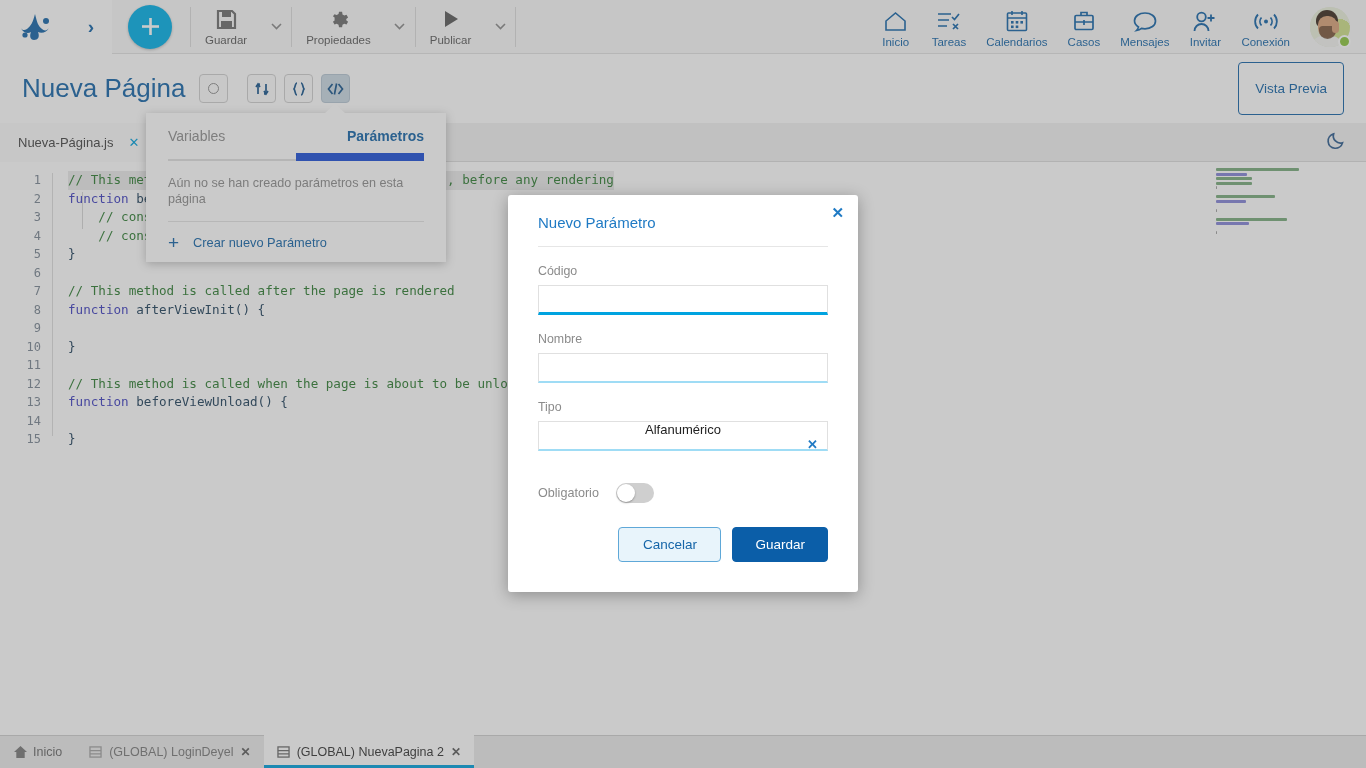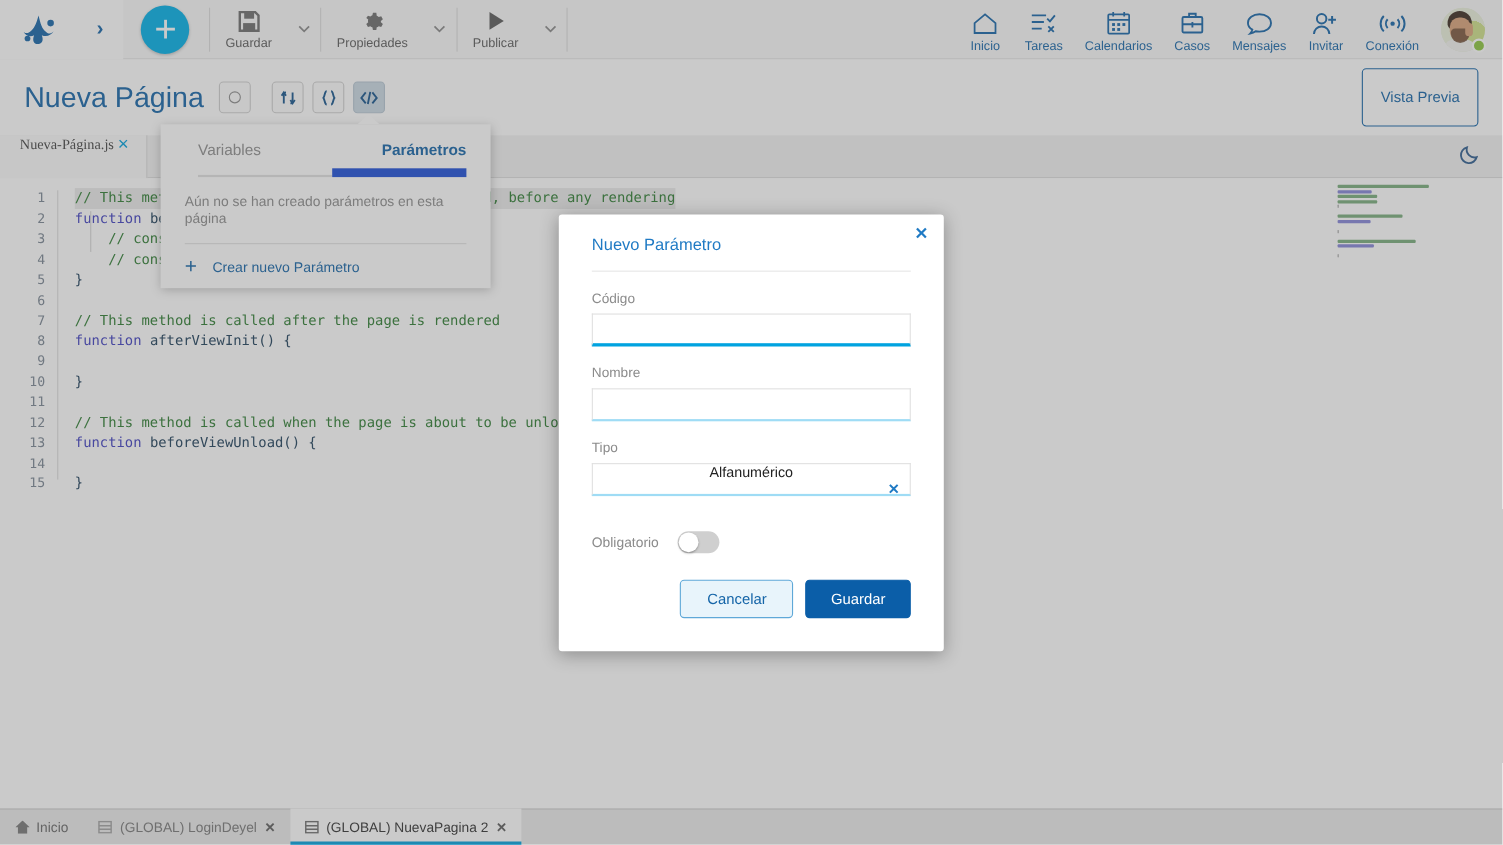--- a/index.html
+++ b/index.html
@@ -88,23 +88,23 @@
     padding: 18px 16px; cursor: pointer;
   }
 
   
   .editor-tabbar {
     position: absolute; top: 123px; left: 0; width: 1366px; height: 39px;
     background: #f2f2f2; border-bottom: 1px solid #dcdcdc;
     display: flex; align-items: center;
   }
   .editor-tab {
-    height: 39px; display: flex; align-items: flex-start; gap: 3px;
+    height: 39px; display: flex; align-items: center; gap: 15px;
     padding: 0 16px 0 18px; font-size: 13px; color: #444; cursor: pointer;
-    background: #fbfbfb; border-right: 1px solid #dcdcdc; font-family: Liberation Serif, serif;
+    background: #fbfbfb; border-right: 1px solid #dcdcdc;
   }
   .tab-close { color: #00a0dc; font-size: 13px; }
   .moon-btn { margin-left: auto; margin-right: 18px; cursor: pointer; }
 
   .code-area {
     position: absolute; top: 162px; left: 0; width: 1366px; height: 573px;
     background: #ffffff; overflow: hidden;
   }
   .code-inner { position: relative; display: flex; padding-top: 9px; height: 100%; }
   .gutter {
@@ -134,21 +134,21 @@
   
   .popover {
     position: absolute; top: 113px; left: 146px; width: 300px; height: 149px;
     background: #ffffff; box-shadow: 0 2px 9px rgba(0,0,0,.26); z-index: 40;
   }
   .pop-arrow {
     position: absolute; top: -9px; left: 179px; width: 0; height: 0;
     border-left: 10px solid transparent; border-right: 10px solid transparent;
     border-bottom: 9px solid #ffffff;
   }
-  .pop-tabs { display: flex; padding: 0 22px; margin-left: 12px; }
+  .pop-tabs { display: flex; padding: 0 22px; }
   .pop-tab {
     flex: 1; text-align: left; font-size: 14px; color: #8f8f8f;
     padding: 15px 0 9px; border-bottom: 2px solid #e0e0e0; cursor: pointer;
   }
   .pop-tab.active {
     color: #1565a8; font-weight: bold; border-bottom: 8px solid #1d4ed8; text-align: right;
   }
   .pop-empty {
     font-size: 12.6px; color: #8d8d8d; line-height: 16px;
     padding: 14px 22px 0 22px;

